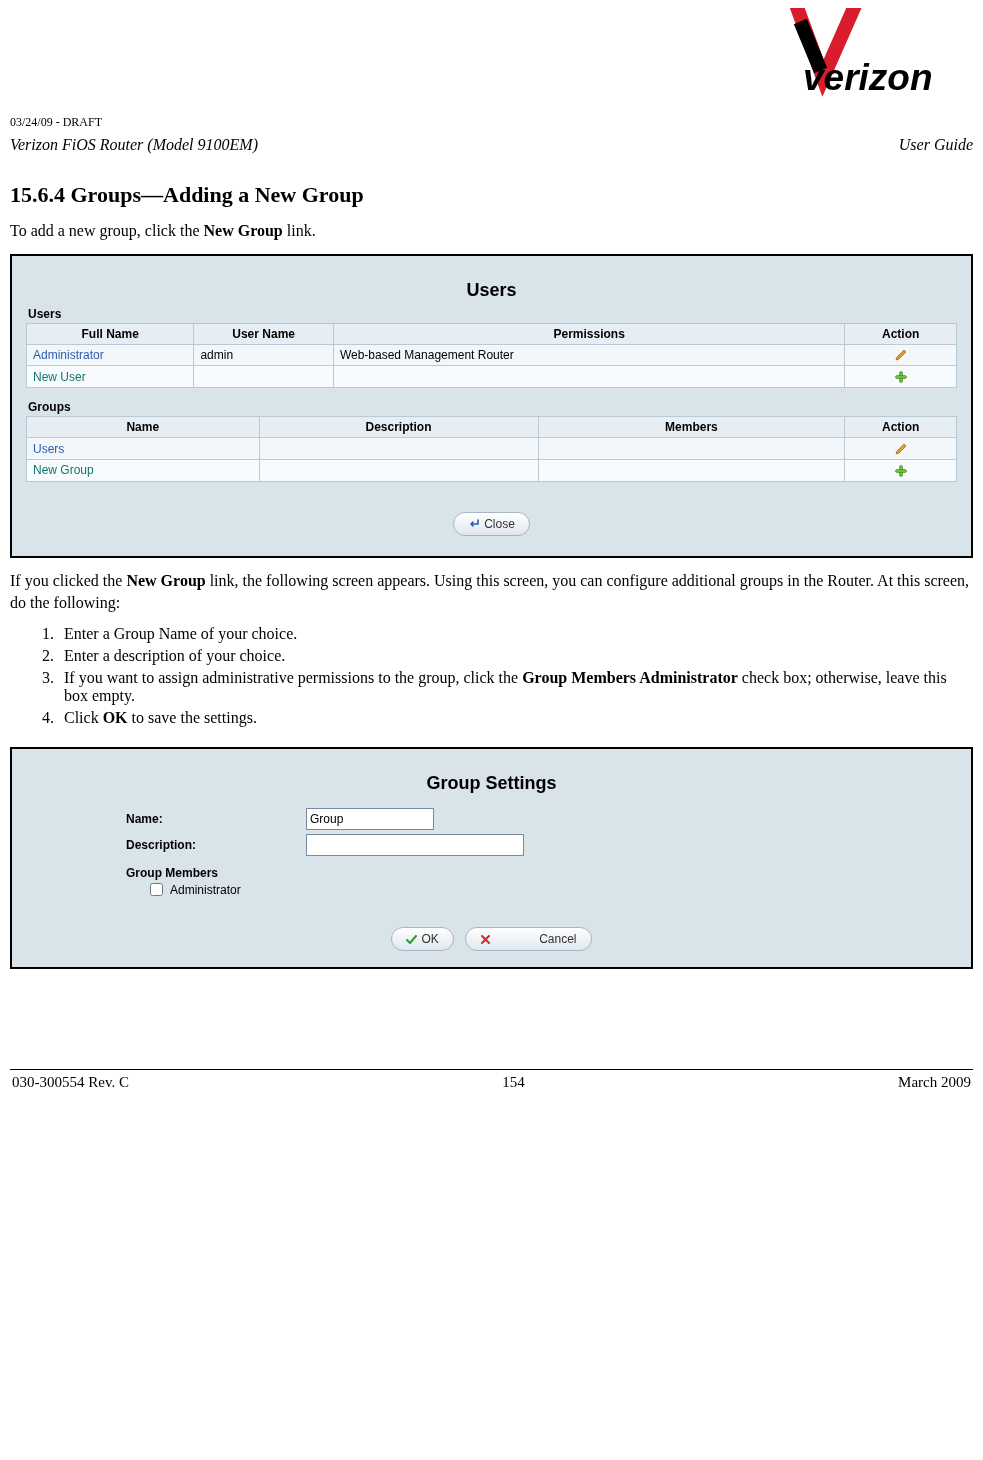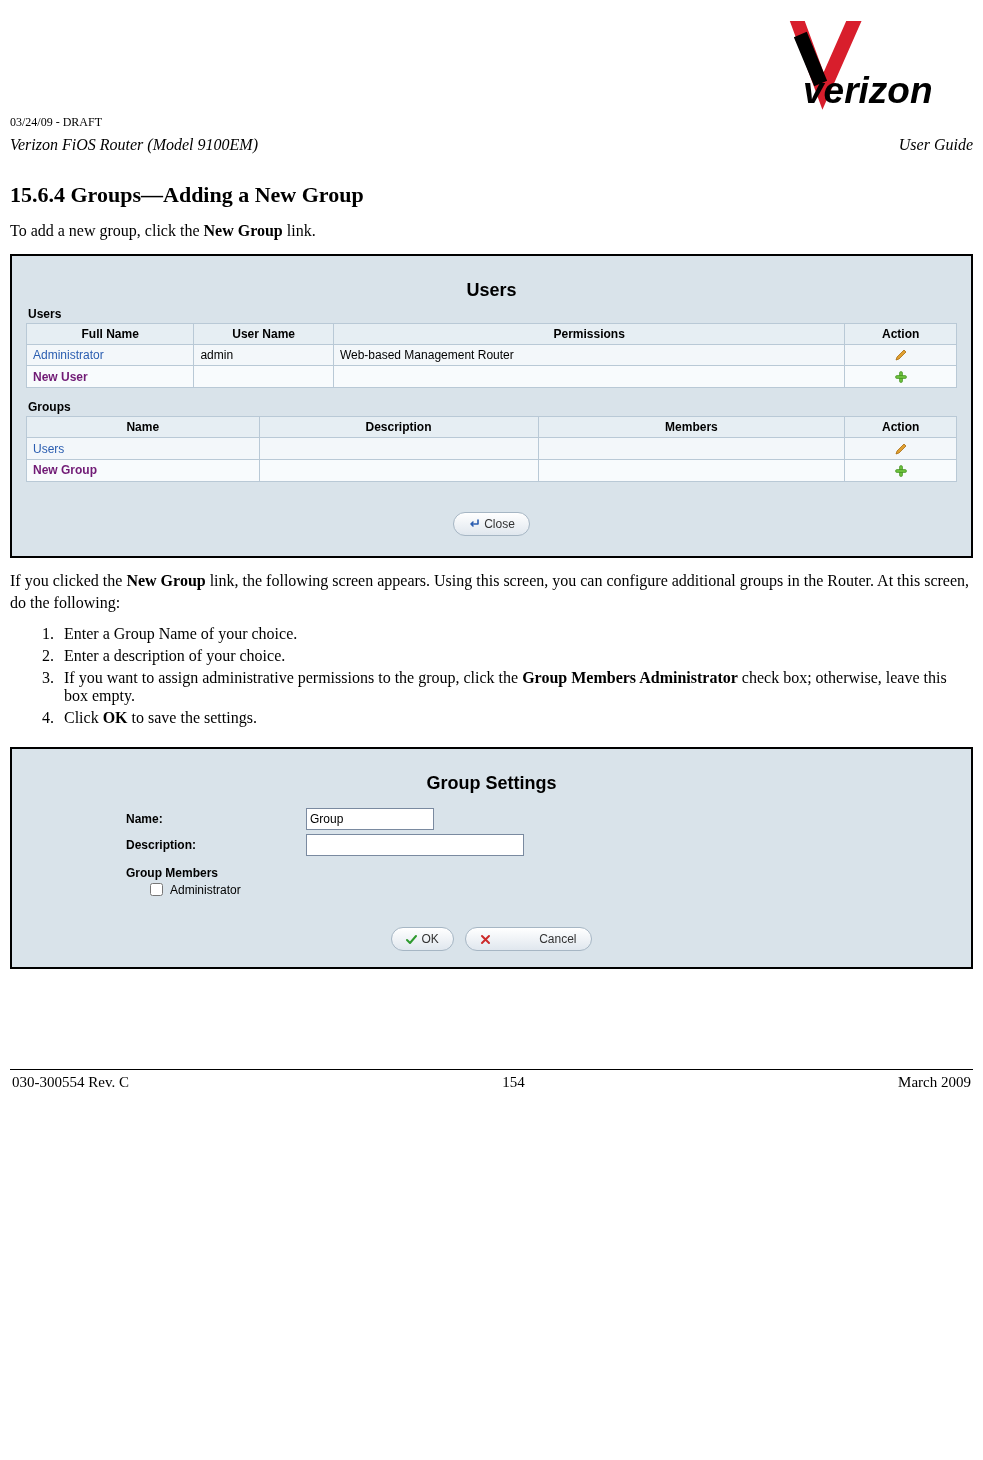--- a/index.html
+++ b/index.html
@@ -10,21 +10,21 @@
     padding: 0;
     background: #fff;
     width: 983px;
   }
   .page {
     padding: 0 10px;
     position: relative;
   }
   .logo {
     position: absolute;
-    top: 21px;
+    top: 8px;
     right: 10px;
   }
   .meta-top {
     padding-top: 115px;
   }
   .draft {
     font-size: 12px;
   }
   .subhead {
     display: flex;
@@ -85,22 +85,22 @@
   }
   table.users-tbl td {
     border: 1px solid #b9c9d6;
     padding: 3px 6px;
     background: #f3f7fa;
   }
   table.users-tbl tr.alt td {
     background: #f8fbfd;
   }
   .link-blue {
-    color: #701a75;
-    font-weight: bold;
+    color: #0f766e;
+    font-weight: normal;
   }
   .txt-blue {
     color: #2a5db0;
   }
   .center {
     text-align: center;
   }
   .close-btn, .ok-btn, .cancel-btn {
     display: inline-flex;
     align-items: center;

